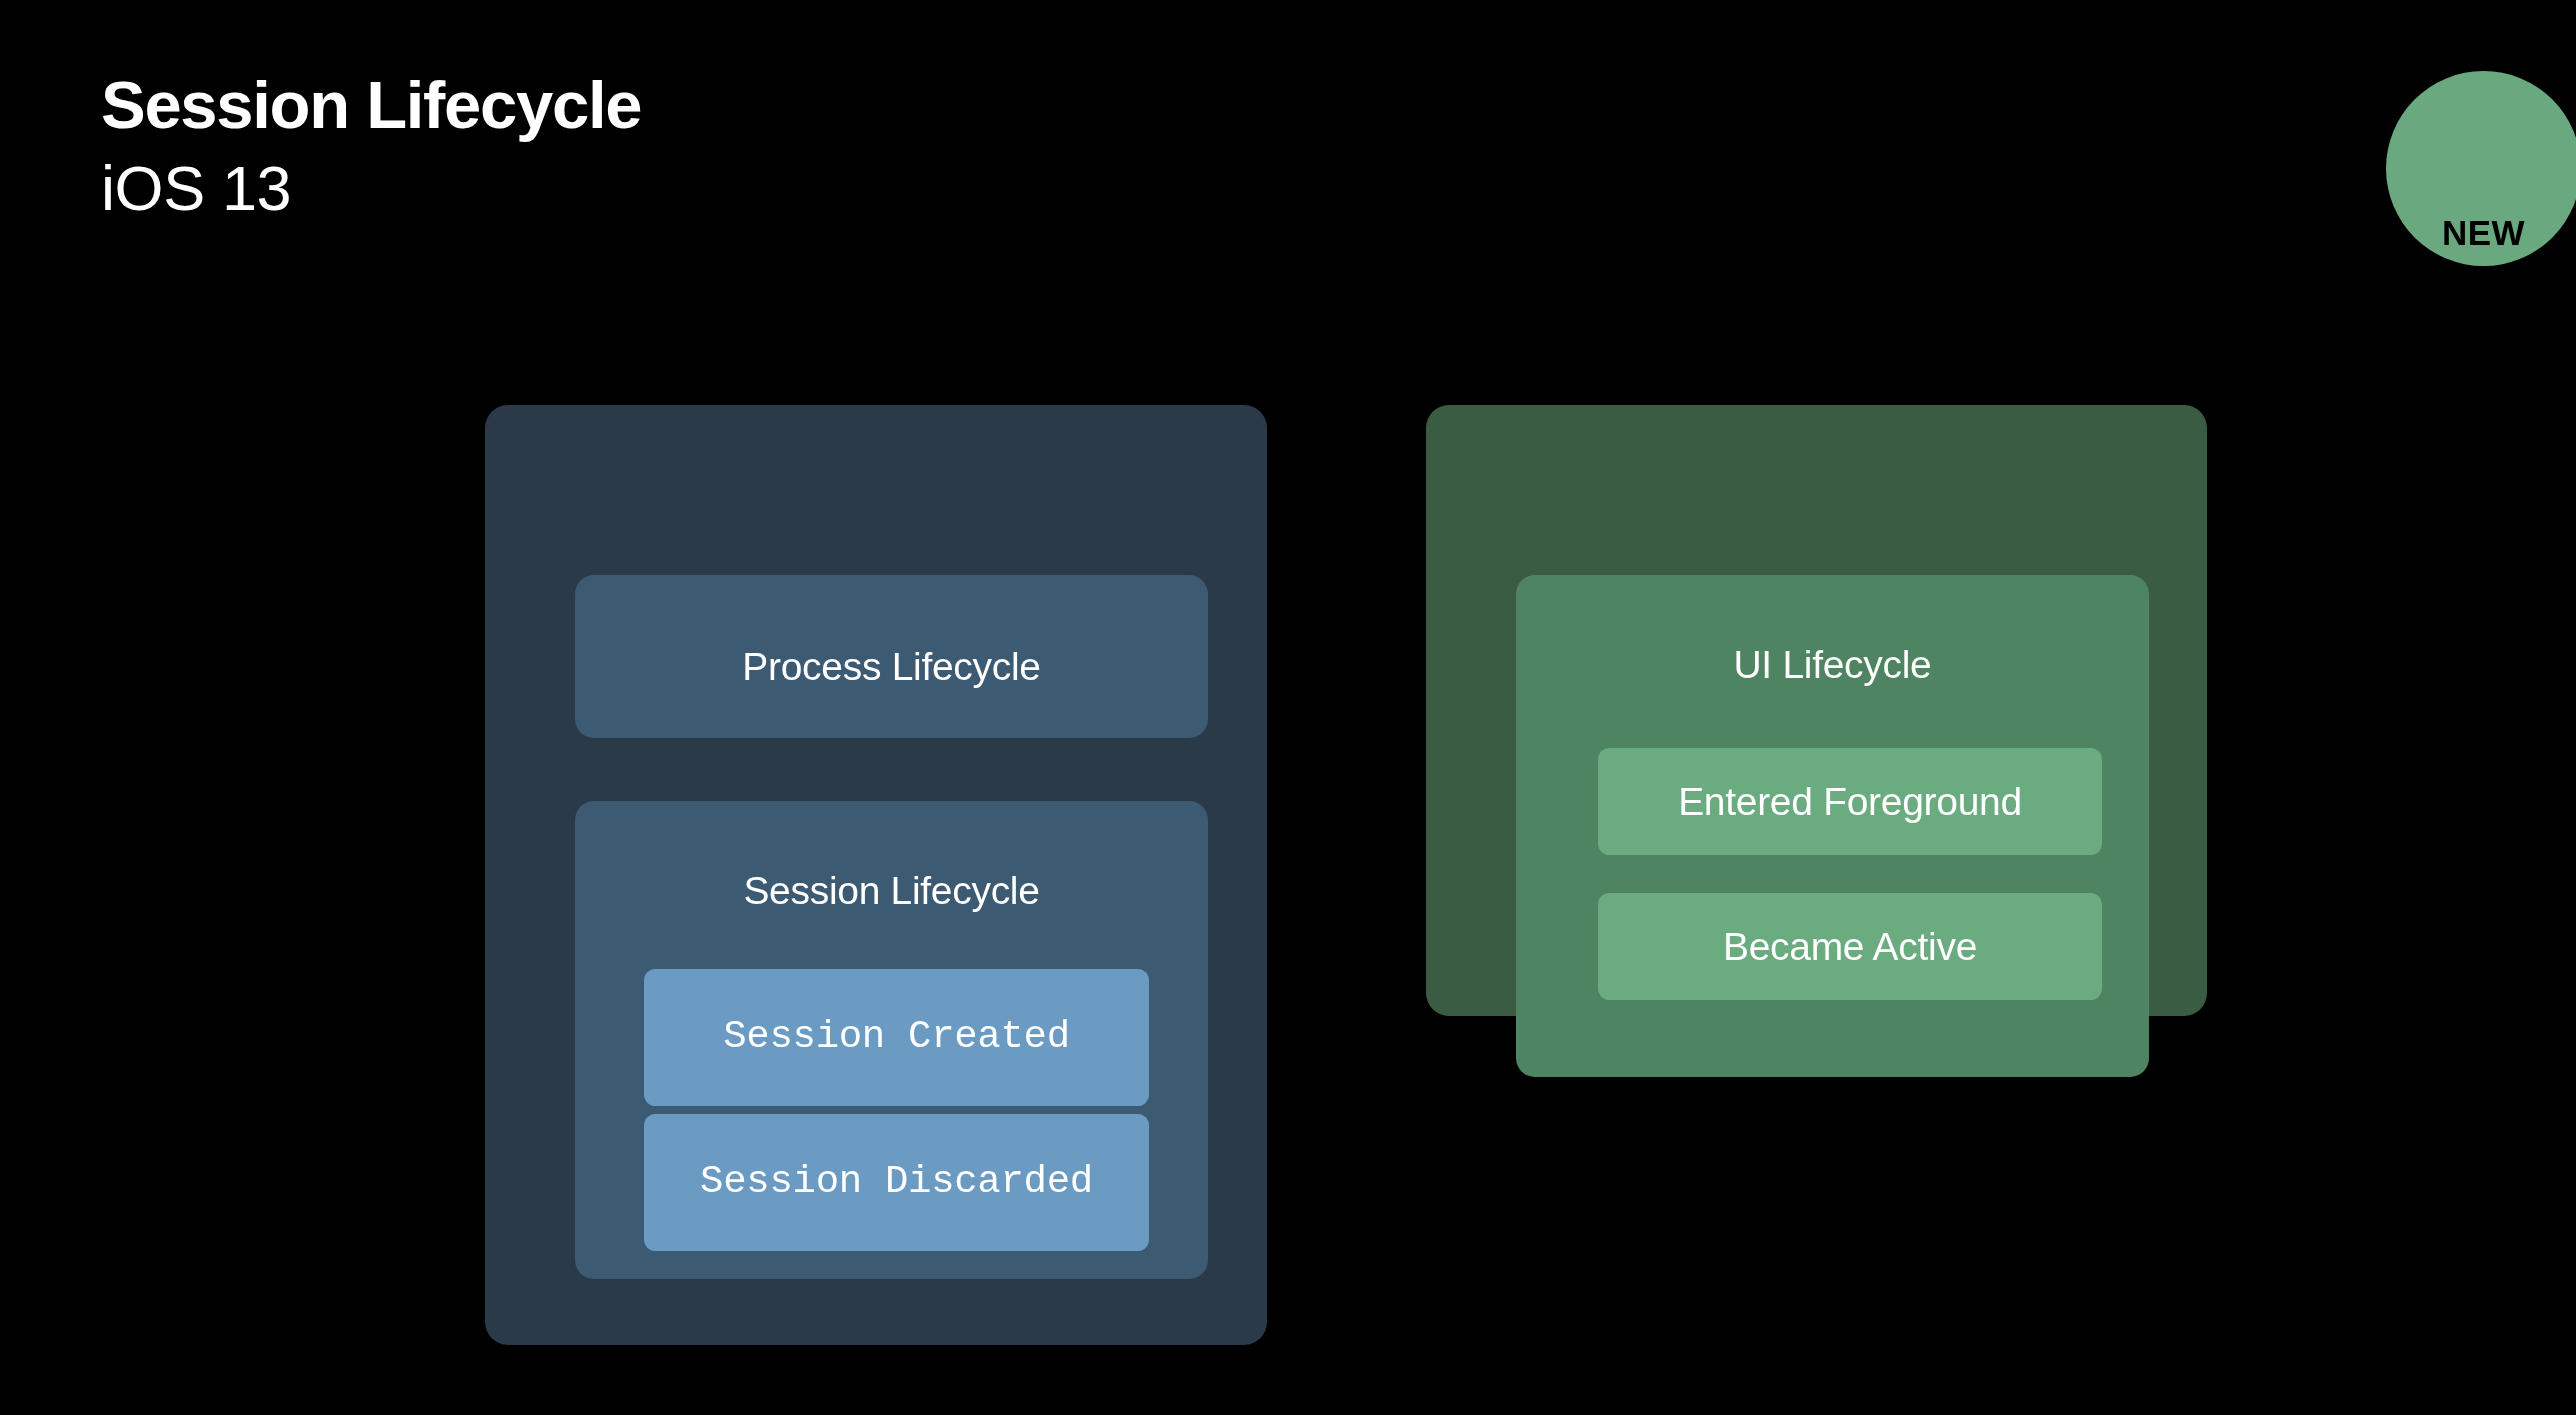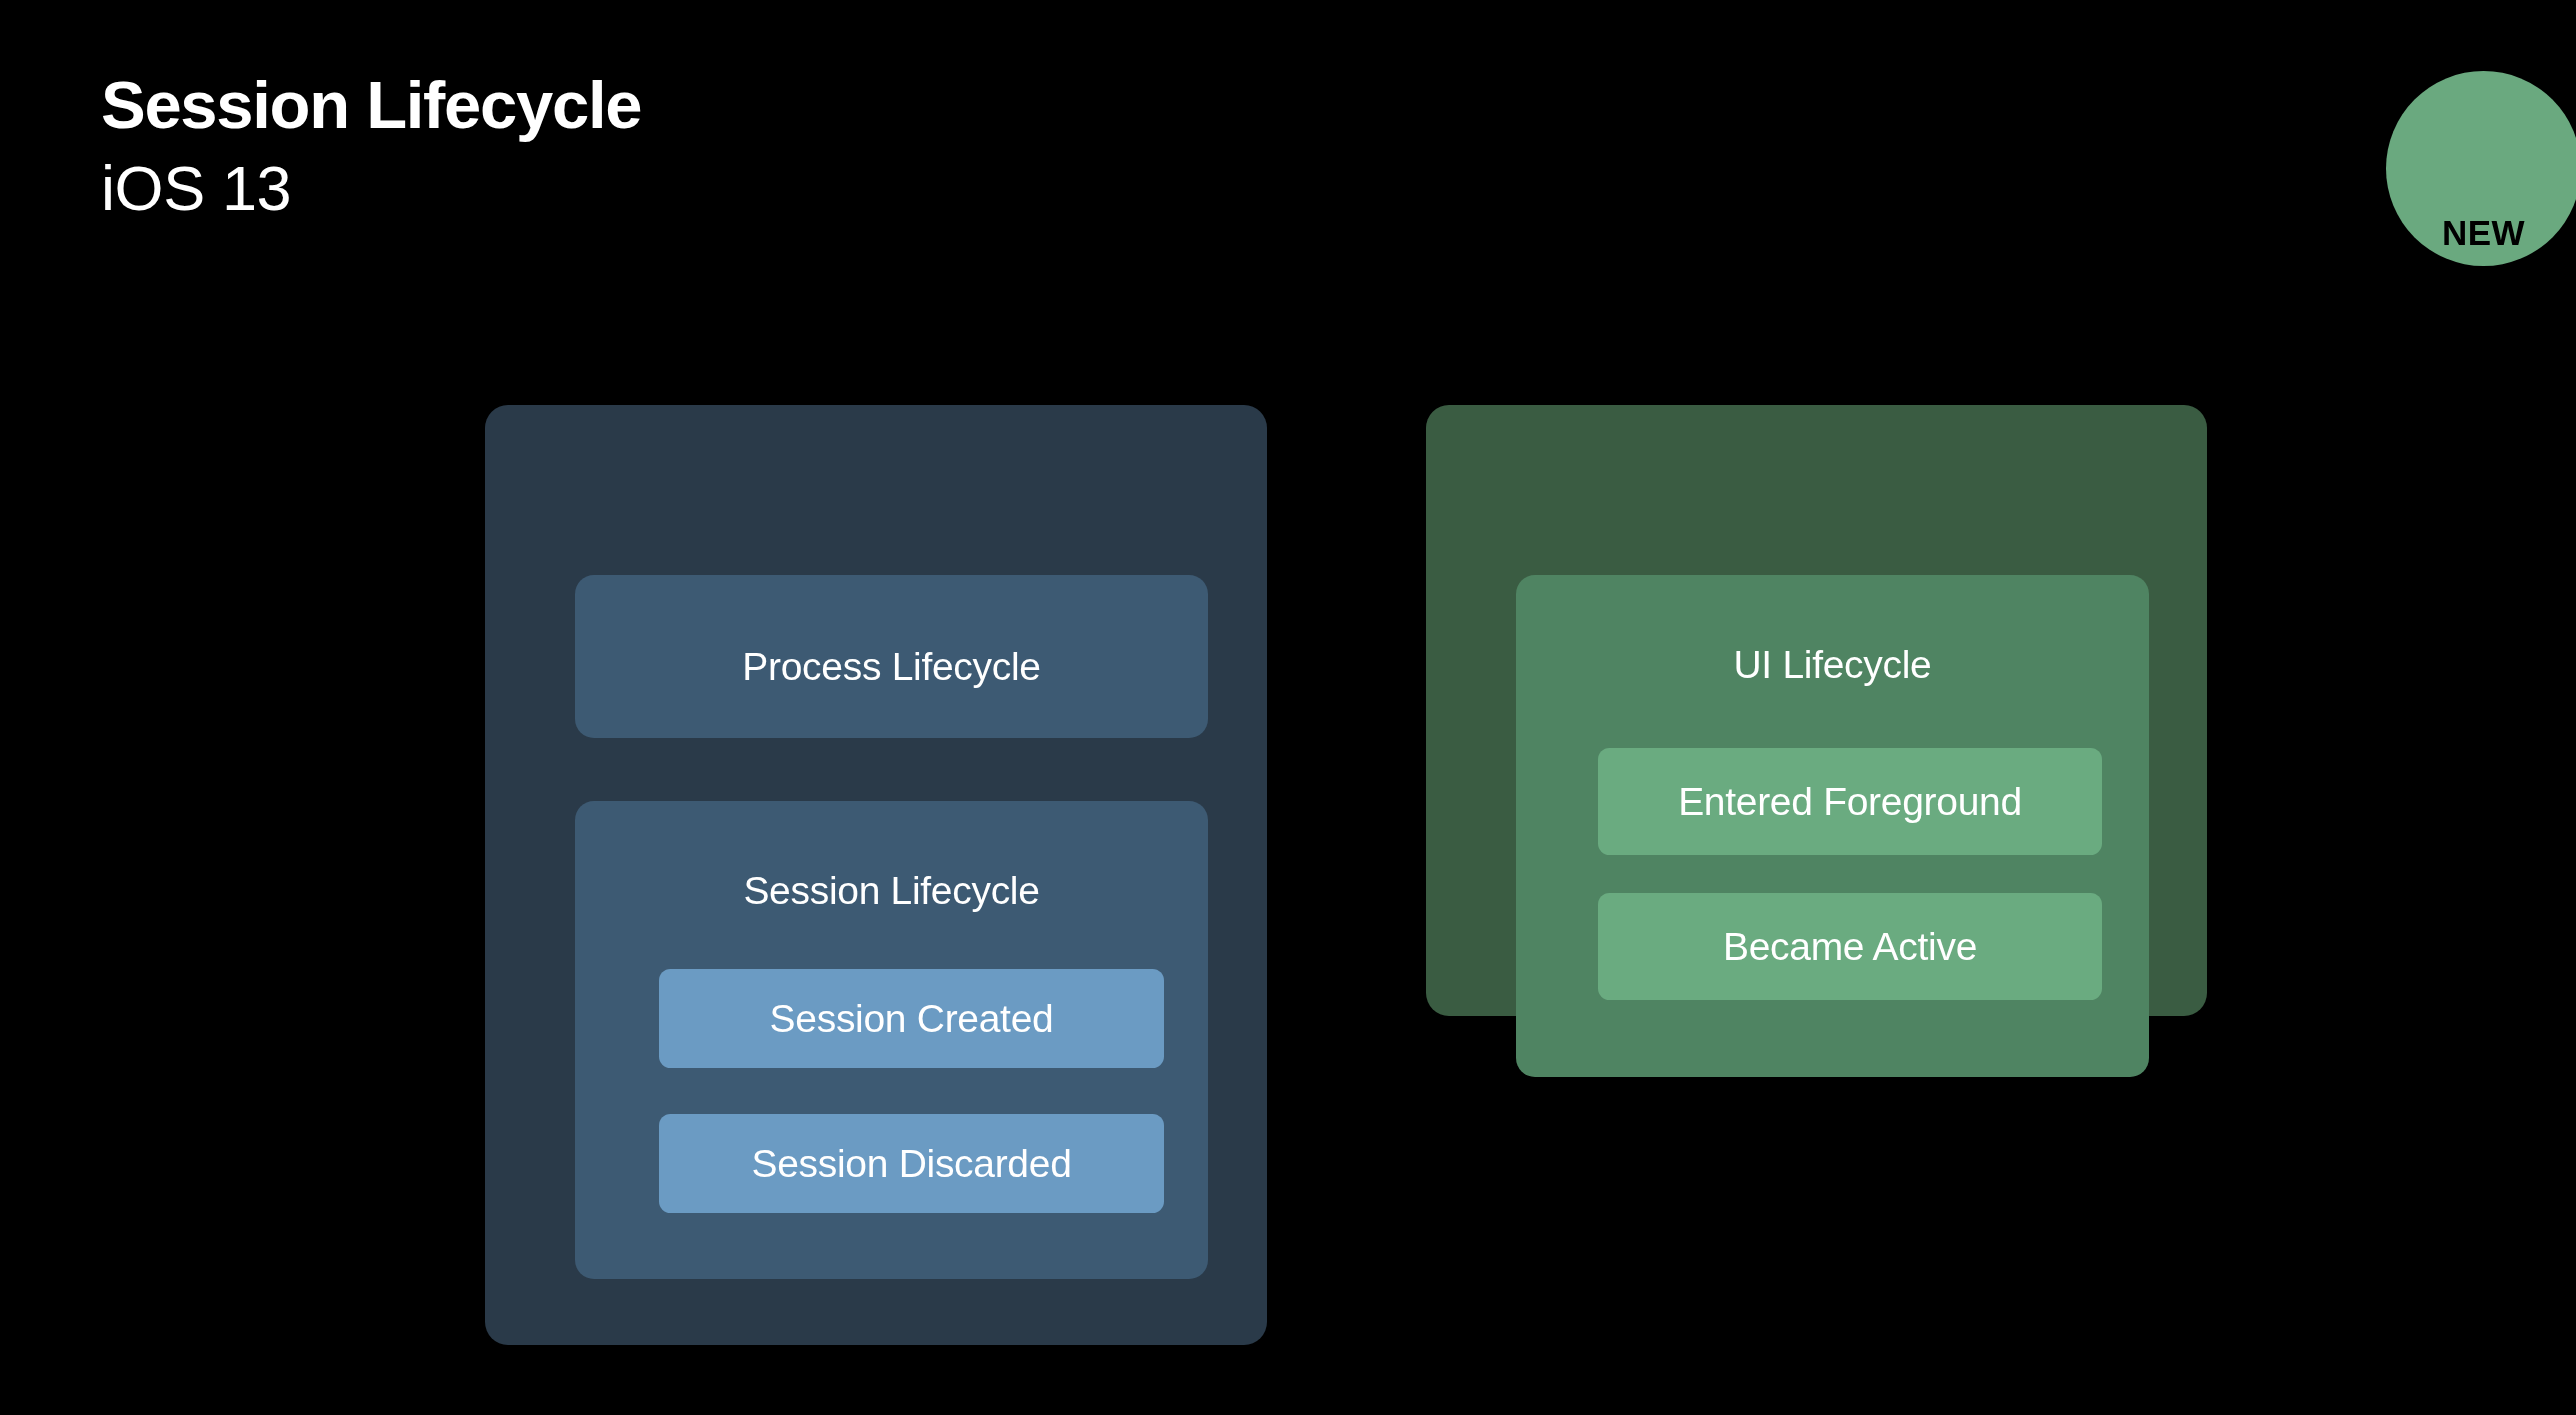--- a/index.html
+++ b/index.html
@@ -146,23 +146,24 @@
 
   #group-session-lifecycle {
     left: 74px;
     top: 380px;
     width: 633px;
     height: 478px;
   }
   #group-session-lifecycle > .group-title { top: 54px; }
 
   .pill-slate {
-    left: 68px;
+    left: 53px;
     width: 505px;
-    height: 99px;
+    height: 137px;
+    font-family: Liberation Mono, monospace;
   }
   #pill-session-created   { top: 152px; }
   #pill-session-discarded { top: 297px; }
 
   
   #card-scene-delegate {
     left: 1362px;
     top: 341px;
     width: 781px;
     height: 611px;

